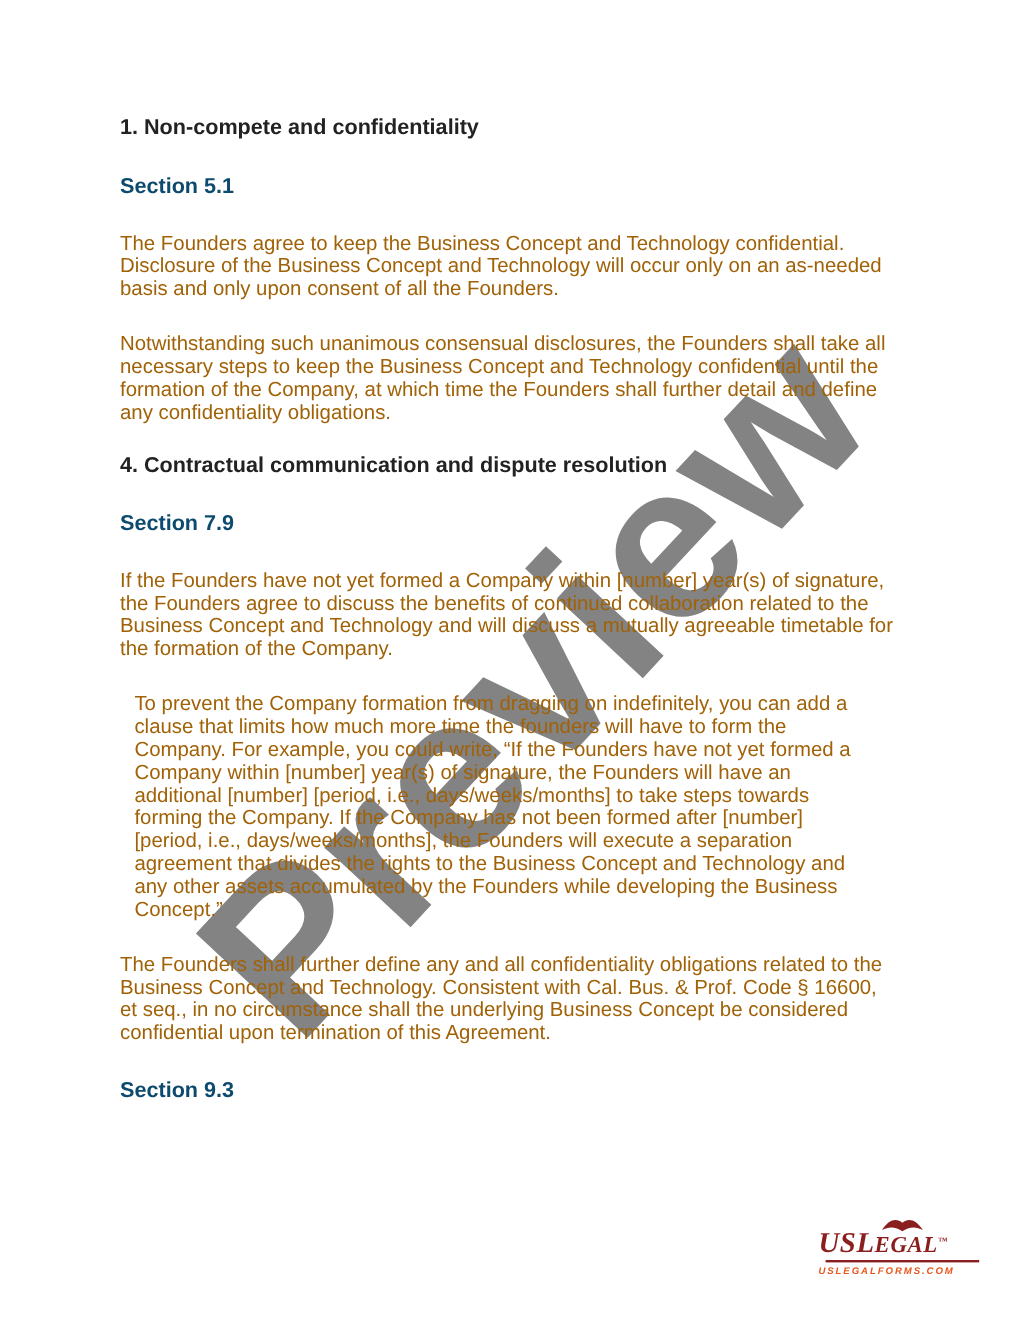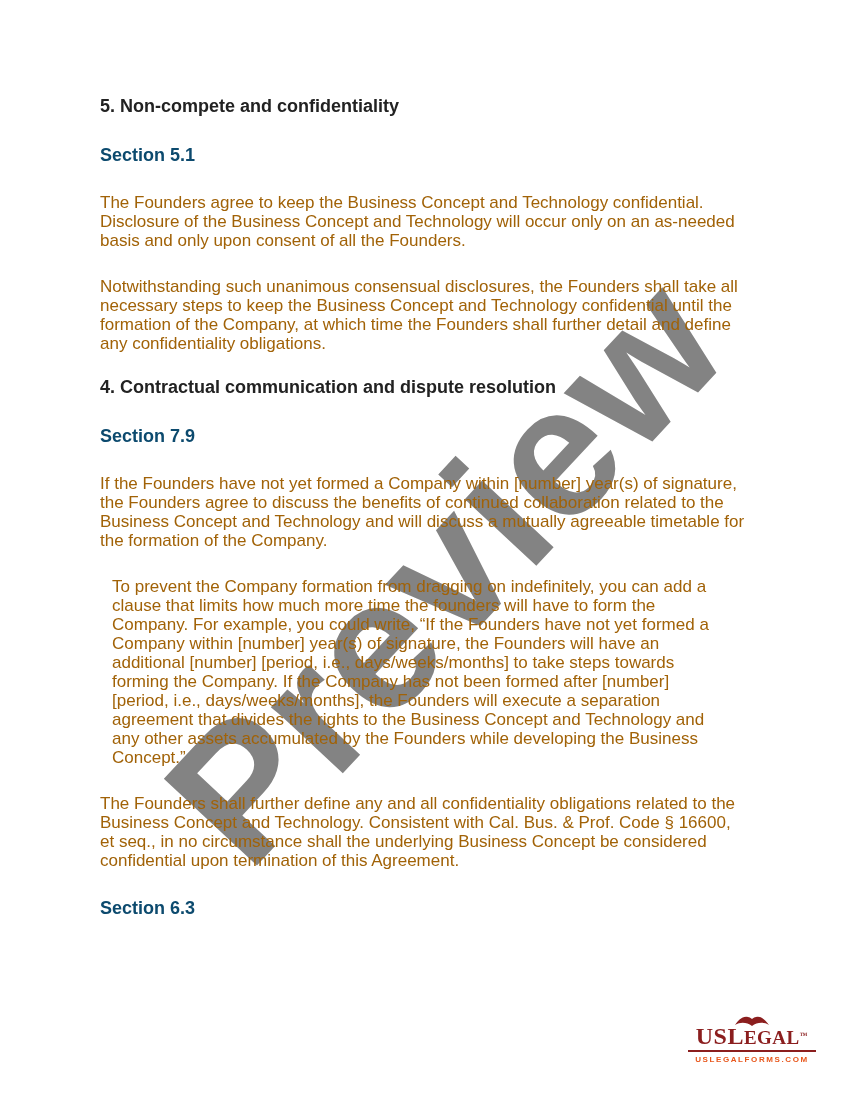--- a/index.html
+++ b/index.html
@@ -62,22 +62,23 @@
   }
   p.note {
     margin-left: 12px;
     margin-right: 33px;
   }
   .logo {
     position: absolute;
     right: 28px;
     bottom: 36px;
     width: 140px;
-    text-align: center;
+    text-align: left;
     z-index: 2;
+    font-style: italic;
   }
   .logo .eagle {
     display: block;
     margin: 0 auto -3px auto;
     color: var(--brand, #8b1e1e);
   }
   .logo .wordmark {
     font-family: "Liberation Serif", "DejaVu Serif", serif;
     font-weight: 700;
     color: var(--brand, #8b1e1e);
@@ -106,33 +107,33 @@
   }
 </style>
 </head>
 <body>
 
 <div class="page">
 
   <div class="watermark">Preview</div>
 
   <div class="content">
-    <h2>5. Non-compete and confidentiality</h2>
+    <h2>1. Non-compete and confidentiality</h2>
     <h3>Section 5.1</h3>
     <p>The Founders agree to keep the Business Concept and Technology confidential. Disclosure of the Business Concept and Technology will occur only on an as-needed basis and only upon consent of all the Founders.</p>
     <p>Notwithstanding such unanimous consensual disclosures, the Founders shall take all necessary steps to keep the Business Concept and Technology confidential until the formation of the Company, at which time the Founders shall further detail and define any confidentiality obligations.</p>
 
     <h2>4. Contractual communication and dispute resolution</h2>
     <h3>Section 7.9</h3>
     <p>If the Founders have not yet formed a Company within [number] year(s) of signature, the Founders agree to discuss the benefits of continued collaboration related to the Business Concept and Technology and will discuss a mutually agreeable timetable for the formation of the Company.</p>
     <p class="note">To prevent the Company formation from dragging on indefinitely, you can add a clause that limits how much more time the founders will have to form the Company. For example, you could write, “If the Founders have not yet formed a Company within [number] year(s) of signature, the Founders will have an additional [number] [period, i.e., days/weeks/months] to take steps towards forming the Company. If the Company has not been formed after [number][period, i.e., days/weeks/months], the Founders will execute a separation agreement that divides the rights to the Business Concept and Technology and any other assets accumulated by the Founders while developing the Business Concept.”</p>
 
     <p>The Founders shall further define any and all confidentiality obligations related to the Business Concept and Technology. Consistent with Cal. Bus. &amp; Prof. Code § 16600, et seq., in no circumstance shall the underlying Business Concept be considered confidential upon termination of this Agreement.</p>
 
-    <h3>Section 6.3</h3>
+    <h3>Section 9.3</h3>
   </div>
 
   <div class="logo">
     <svg class="eagle" width="36" height="14" viewBox="0 0 36 14" aria-hidden="true">
       <path d="M1 12 C7 3 13 2 18 6 C23 2 29 3 35 12 C29 8.5 23 9.5 18 13 C13 9.5 7 8.5 1 12 Z" fill="currentColor"></path>
     </svg>
     <div class="wordmark">
       <span class="brand-a">USL</span><span class="brand-b">EGAL</span><span class="tm">™</span>
     </div>
     <div class="rule"></div>

